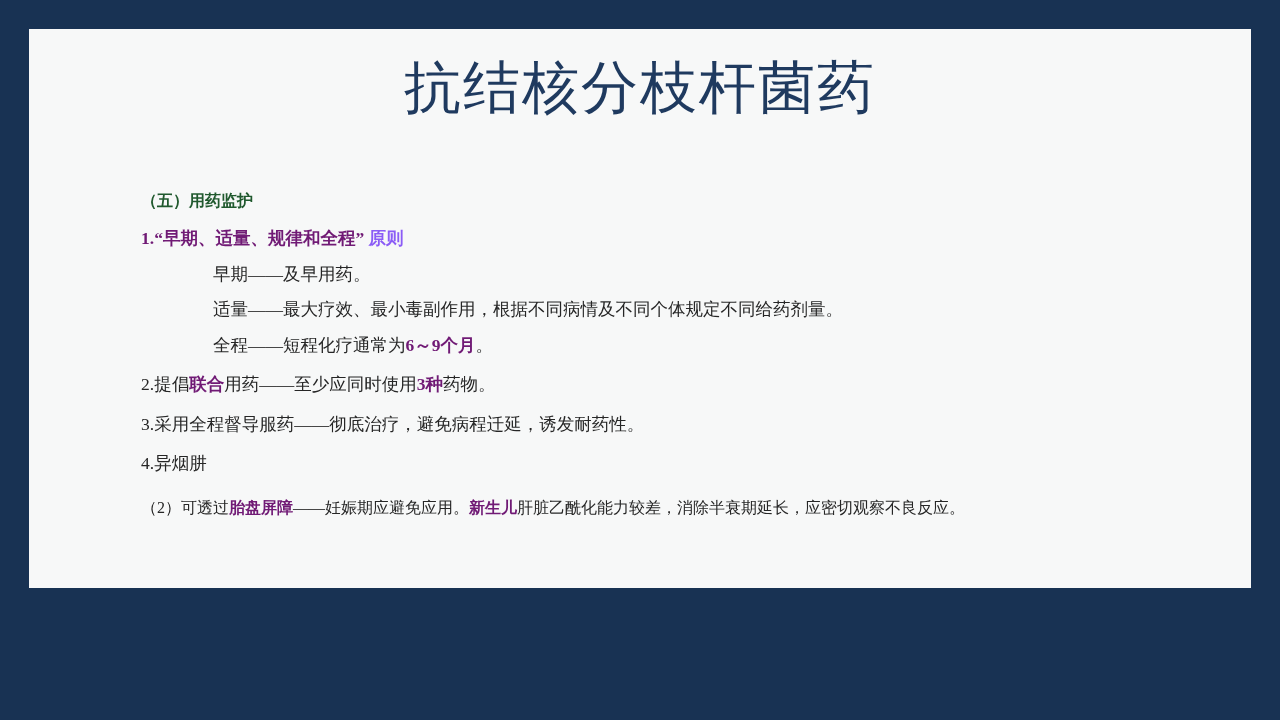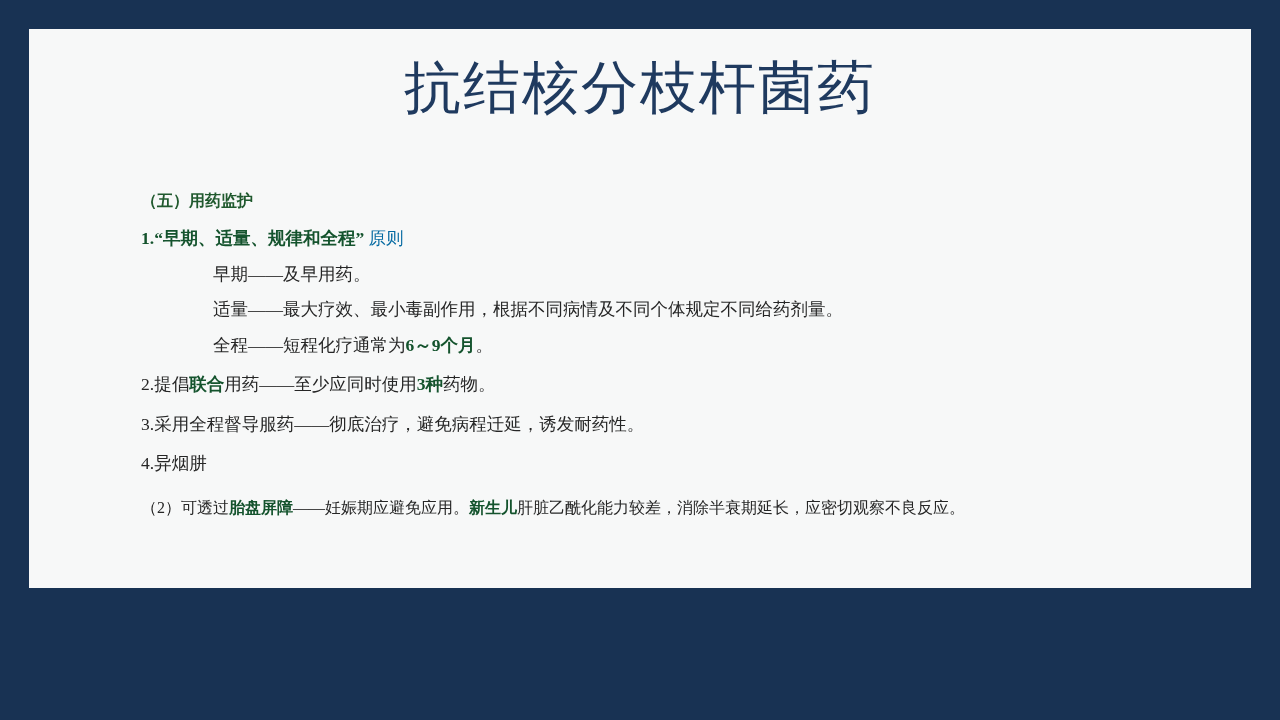--- a/index.html
+++ b/index.html
@@ -74,26 +74,26 @@
     text-indent: 0;
     padding-left: 36px;
     line-height: 1.62;
     margin-bottom: 11px;
     white-space: normal;
   }
   .para .hang {
     margin-left: -36px;
   }
   .red {
-    color: #14532d;
+    color: #701a75;
     font-weight: bold;
   }
   .blk {
-    color: #0369a1;
-    font-weight: normal;
+    color: #8b5cf6;
+    font-weight: bold;
   }
   .gap-l {
     margin-bottom: 22px;
   }
 </style>
 </head>
 <body>
 
 <div id="slide">
   <div id="panel">

